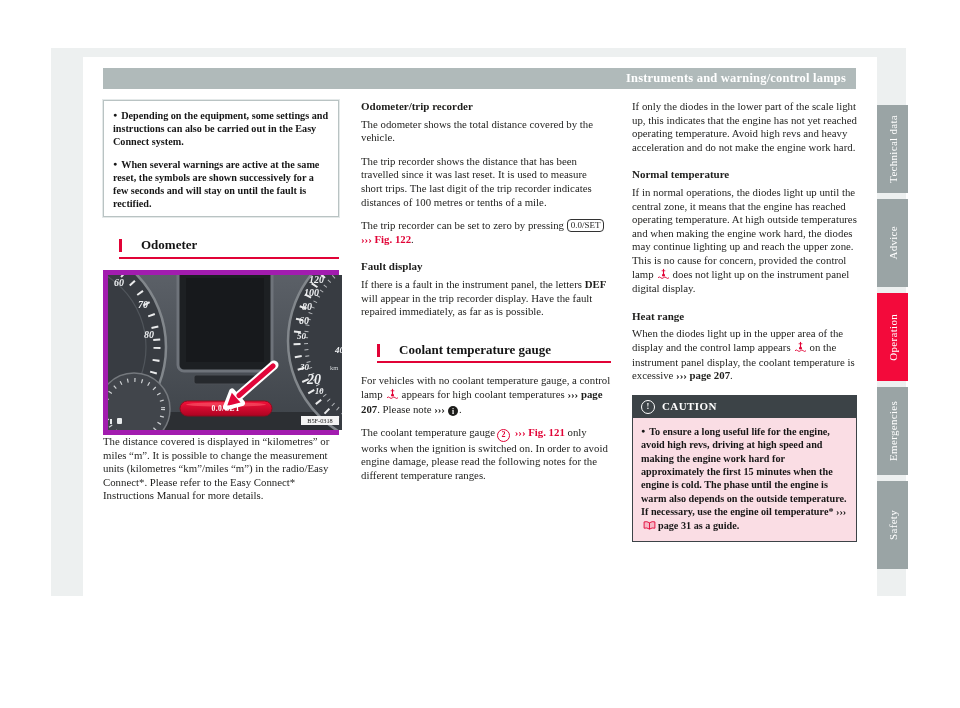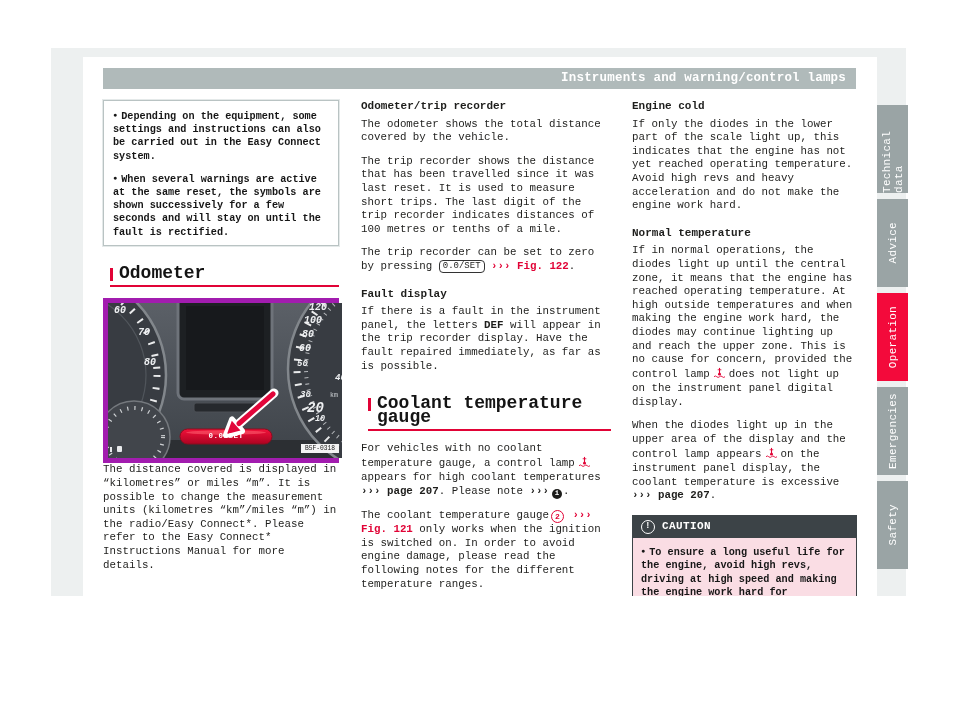--- a/index.html
+++ b/index.html
@@ -1,33 +1,33 @@
 <!DOCTYPE html>
 <html><head>
 <meta charset="utf-8">
 <style>
   html,body{margin:0;padding:0;background:#fff;}
   .stage{position:relative;width:960px;height:596px;background:#ffffff;overflow:hidden;
-         font-family:Liberation Mono, monospace;color:#1e1e1c;}
+         font-family:Liberation Serif, serif;color:#1e1e1c;}
   
   .gray-panel{position:absolute;left:51px;top:48px;width:855px;height:608px;background:#edf0f0;}
   .white-page{position:absolute;left:83px;top:57px;width:794px;height:571px;background:#ffffff;}
   .header-bar{position:absolute;left:103px;top:68px;width:753px;height:21px;background:#b0baba;
               color:#ffffff;font-weight:bold;font-size:12.5px;line-height:21px;text-align:right;
               padding-right:10px;box-sizing:border-box;letter-spacing:0.2px;}
   
   .col{position:absolute;top:100px;font-size:10.8px;line-height:13.6px;}
   .col1{left:103px;width:236px;}
   .col2{left:361px;width:250px;}
   .col3{left:632px;width:225px;}
   p.para{margin:0 0 10px 0;}
   .bold-head{font-weight:bold;font-size:11px;margin:14px 0 4px 0;}
   .bold-head.first{margin-top:0;}
-  .section-heading{position:relative;font-weight:bold;font-size:18px;color:#141414;
-                   border-bottom:2px solid #e10336;padding:0 0 5px 9px;margin:0 0 11px 7px;}
+  .section-heading{position:relative;font-weight:bold;font-size:13px;color:#141414;
+                   border-bottom:2px solid #e10336;padding:0 0 5px 22px;margin:0 0 11px 16px;}
   .section-heading::before{content:"";position:absolute;left:0;top:1px;width:3px;height:13px;background:#e10336;}
   .figref{color:#e10336;font-weight:bold;}
   .pageref{font-weight:bold;}
   .boldword{font-weight:bold;}
   .keycap{display:inline-block;border:1px solid #333;border-radius:4px;background:#fff;
           font-size:9px;line-height:11px;padding:0 3px;vertical-align:1px;}
   .bullet{font-size:7px;vertical-align:2px;margin-right:4px;}
   
   .notice-box{border:1px solid #b9c3c3;outline:1px solid #e4e9e9;background:#fff;
               padding:8px 9px 6px 9px;font-weight:bold;font-size:10.2px;line-height:13.2px;color:#161616;}
@@ -172,31 +172,31 @@
               <line x1="5" y1="3" x2="9" y2="3" stroke-width="0.9"></line>
               <circle cx="7" cy="7.8" r="1.6" fill="#e10336" stroke="none"></circle>
               <path d="M1 10.6 q1.5 -1.6 3 0 q1.5 1.6 3 0 q1.5 -1.6 3 0 q1.5 1.6 3 0" stroke-width="1"></path>
             </g>
           </svg></span><span>appears for high coolant temperatures </span><span class="pageref">››› page 207</span><span>. Please note </span><span class="pageref">›››</span><span class="noteicon">i</span><span>.</span></p>
 
     <p class="para"><span>The coolant temperature gauge</span><span class="circnum">2</span> <span class="figref">››› Fig. 121</span><span> only works when the ignition is switched on. In order to avoid engine damage, please read the following notes for the different temperature ranges.</span></p>
   </div>
 
   <div class="col col3">
-    <div class="bold-head first">Engine cold</div>
     <p class="para">If only the diodes in the lower part of the scale light up, this indicates that the engine has not yet reached operating temperature. Avoid high revs and heavy acceleration and do not make the engine work hard.</p>
     <div class="bold-head">Normal temperature</div>
     <p class="para"><span>If in normal operations, the diodes light up until the central zone, it means that the engine has reached operating temperature. At high outside temperatures and when making the engine work hard, the diodes may continue lighting up and reach the upper zone. This is no cause for concern, provided the control lamp</span><span class="coolant-ic"><svg width="13" height="11" viewBox="0 0 14 12">
             <g fill="none" stroke="#e10336" stroke-width="1.2">
               <line x1="7" y1="1" x2="7" y2="7"></line>
               <line x1="5" y1="3" x2="9" y2="3" stroke-width="0.9"></line>
               <circle cx="7" cy="7.8" r="1.6" fill="#e10336" stroke="none"></circle>
               <path d="M1 10.6 q1.5 -1.6 3 0 q1.5 1.6 3 0 q1.5 -1.6 3 0 q1.5 1.6 3 0" stroke-width="1"></path>
             </g>
           </svg></span><span>does not light up on the instrument panel digital display.</span></p>
+    <div class="bold-head">Heat range</div>
     <p class="para"><span>When the diodes light up in the upper area of the display and the control lamp appears</span><span class="coolant-ic"><svg width="13" height="11" viewBox="0 0 14 12">
             <g fill="none" stroke="#e10336" stroke-width="1.2">
               <line x1="7" y1="1" x2="7" y2="7"></line>
               <line x1="5" y1="3" x2="9" y2="3" stroke-width="0.9"></line>
               <circle cx="7" cy="7.8" r="1.6" fill="#e10336" stroke="none"></circle>
               <path d="M1 10.6 q1.5 -1.6 3 0 q1.5 1.6 3 0 q1.5 -1.6 3 0 q1.5 1.6 3 0" stroke-width="1"></path>
             </g>
           </svg></span><span>on the instrument panel display, the coolant temperature is excessive </span><span class="pageref">››› page 207</span><span>.</span></p>
 
     <div class="caution-box">

